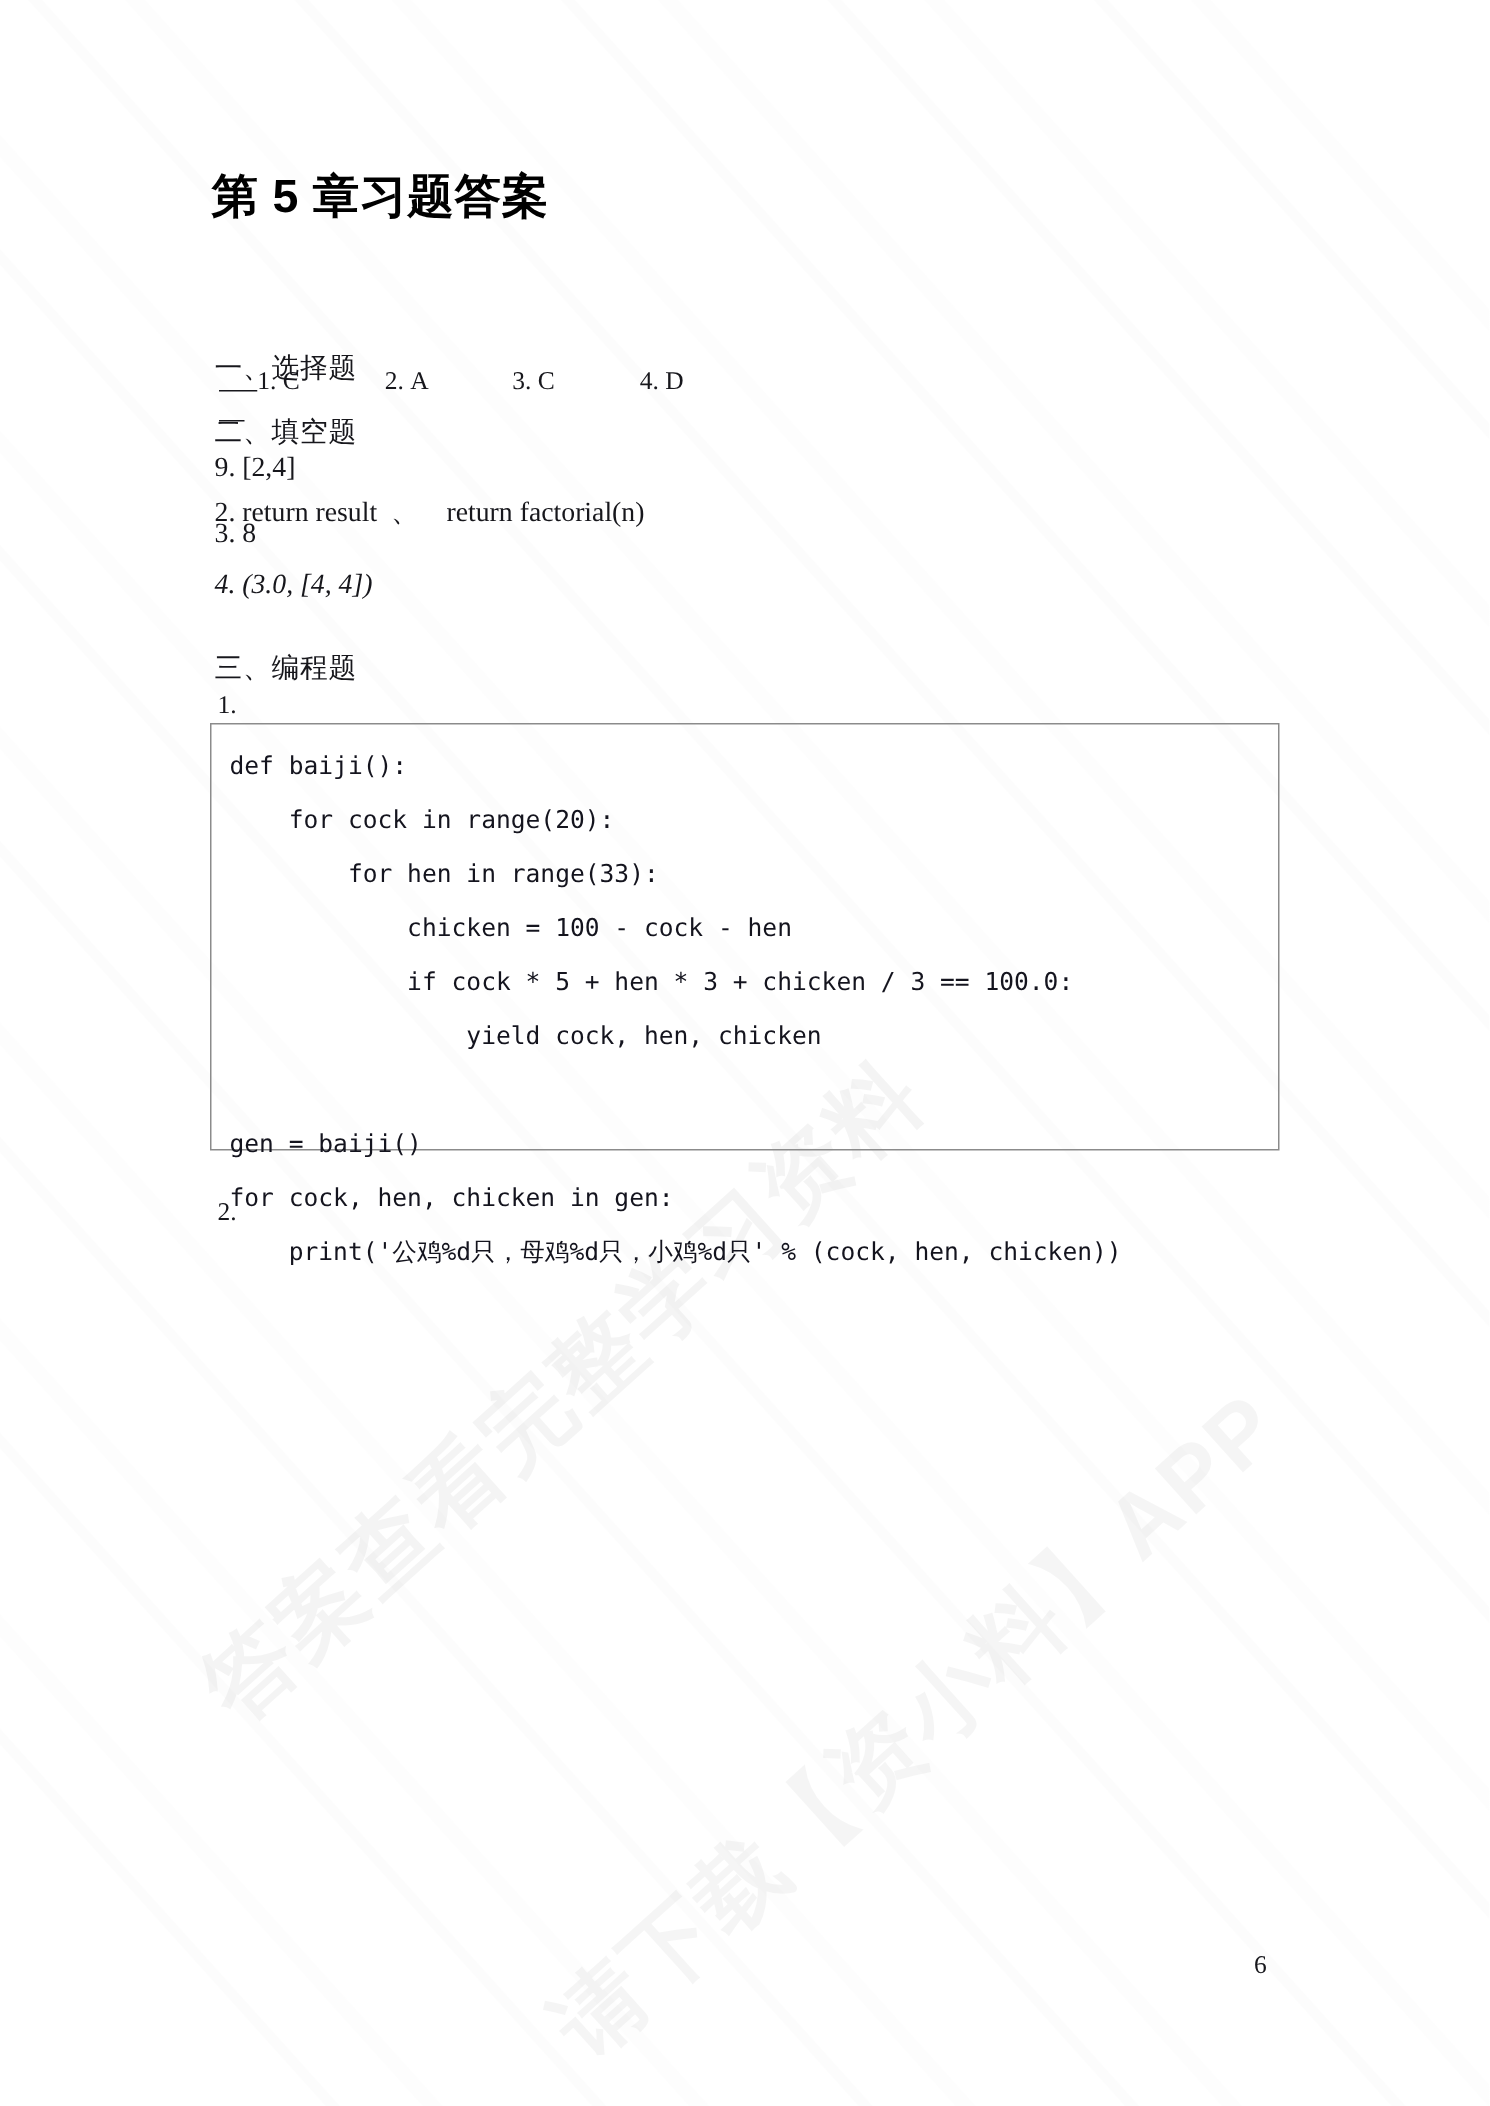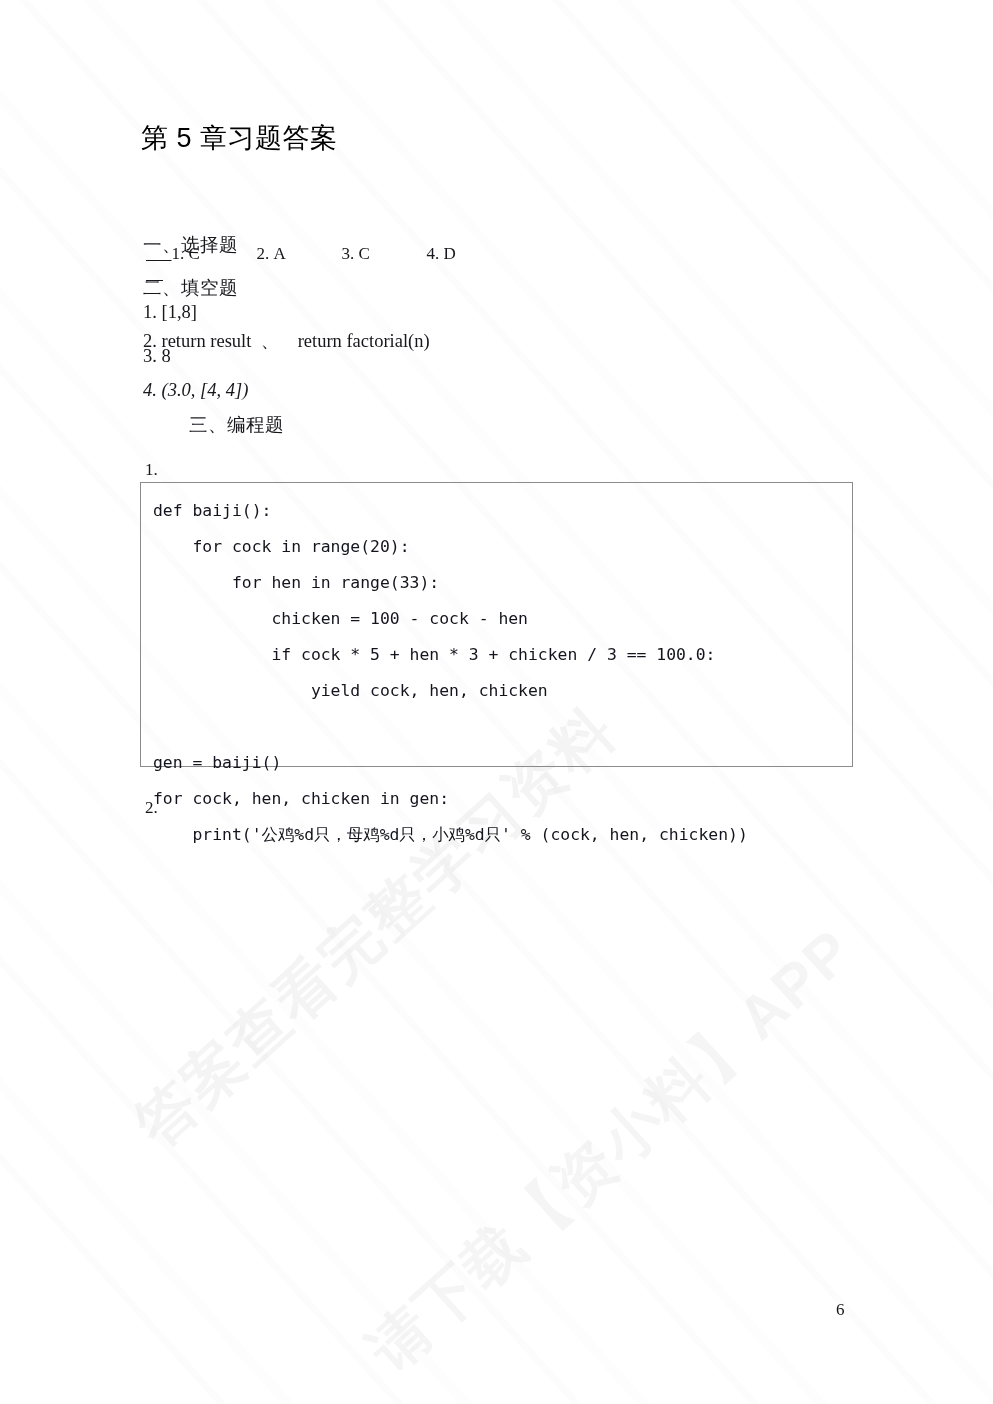--- a/index.html
+++ b/index.html
@@ -86,24 +86,24 @@
     position: absolute;
     left: 0; top: 0;
     width: 993px;
     height: 1404px;
     z-index: 2;
   }
 
   .page-title {
     position: absolute;
     left: 141px;
-    top: 120px;
+    top: 110px;
     font-family: "Liberation Sans", "DejaVu Sans", sans-serif;
-    font-weight: 400;
-    font-size: 27px;
+    font-weight: 700;
+    font-size: 31px;
     letter-spacing: 0.5px;
     color: #000;
   }
 
   .section-heading {
     position: absolute;
     left: 143px;
     font-size: 18.5px;
     color: #17171c;
     letter-spacing: 0.5px;
@@ -192,26 +192,26 @@
     <div class="page-title">第 5 章习题答案</div>
 
     <div class="section-heading" style="top:198px;margin-top:34px;">一、选择题</div>
 
     <div class="choice-row" style="top:224px;">
       <span class="cell"><span>1.</span>&nbsp;<span>C</span></span><span class="cell"><span>2.</span>&nbsp;<span>A</span></span><span class="cell"><span>3.</span>&nbsp;<span>C</span></span><span class="cell"><span>4.</span>&nbsp;<span>D</span></span>
     </div>
 
     <div class="section-heading" style="top:275px;">二、填空题</div>
 
-    <div class="line" style="top:302px;">1. [1,8]</div>
+    <div class="line" style="top:302px;">9. [2,4]</div>
     <div class="line" style="top:328px;">2. return result  、    return factorial(n)</div>
     <div class="line" style="top:346px;text-align:center;">3. 8</div>
     <div class="line" style="top:380px;font-style:italic;">4. (3.0, [4, 4])</div>
 
-    <div class="section-heading" style="top:412px;margin-left:46px;">三、编程题</div>
+    <div class="section-heading" style="top:432px;">三、编程题</div>
 
     <div class="num-label" style="top:460px;">1.</div>
 
     <div class="code-box" id="code-box-1">
       <pre>def baiji():
     for cock in range(20):
         for hen in range(33):
             chicken = 100 - cock - hen
             if cock * 5 + hen * 3 + chicken / 3 == 100.0:
                 yield cock, hen, chicken

